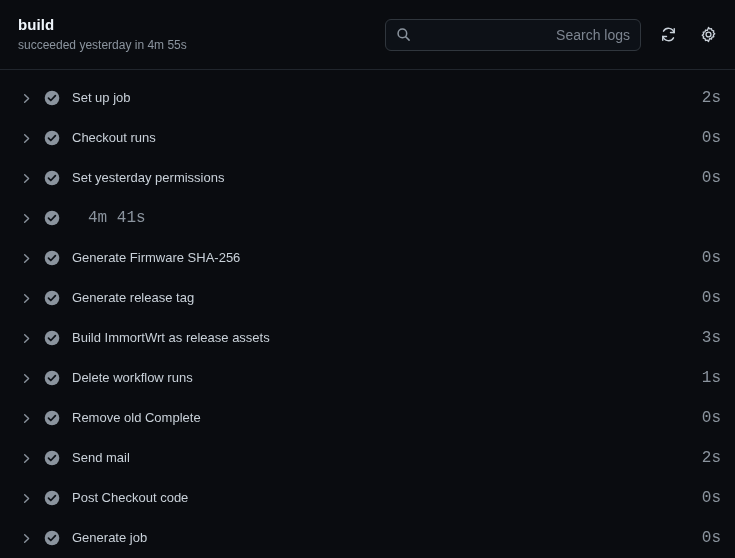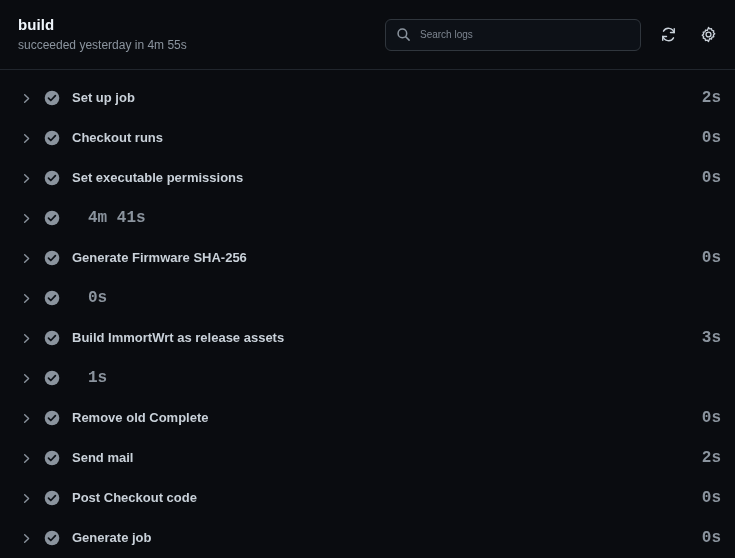--- a/index.html
+++ b/index.html
@@ -43,36 +43,37 @@
     border:1px solid #30363d;
     border-radius:6px;
     display:flex; align-items:center;
     padding:0 10px;
     gap:9px;
   }
   .search-wrap svg { flex:0 0 auto; display:block; }
   .search-input {
     flex:1 1 auto;
     background:transparent; border:0; outline:0;
-    color:#c2410c; font-size:10px;
+    color:#c2410c; font-size:14px;
     font-family:"Liberation Sans", sans-serif;
     height:100%;
+    text-align:right;
   }
   .search-input::placeholder { color:#7d8590; opacity:1; }
 
   .icon-btn {
     width:26px; height:26px;
     display:flex; align-items:center; justify-content:center;
     background:transparent; border:0; border-radius:6px; cursor:pointer;
     padding:0;
   }
   .icon-btn svg { display:block; }
 
   
-  .steps { padding-top:8px;font-weight:bold; }
+  .steps { padding-top:8px; }
   .step-row {
     height:40px;
     display:flex;
     align-items:center;
     padding:0 14px 0 18px;
     cursor:pointer;
   }
   .chev { flex:0 0 auto; width:16px; display:flex; align-items:center; justify-content:center; margin-right:10px; }
   .status { flex:0 0 auto; width:16px; height:16px; margin-right:12px; display:flex; align-items:center; justify-content:center; }
   .step-label {
@@ -172,21 +173,21 @@
       <svg width="11" height="11" viewBox="0 0 12 12" fill="none" stroke="#8b949e" stroke-width="1.5" stroke-linecap="round" stroke-linejoin="round">
         <polyline points="4,1.8 8.3,6 4,10.2"></polyline>
       </svg>
     </span>
     <span class="status">
       <svg width="16" height="16" viewBox="0 0 16 16">
         <circle cx="8" cy="8" r="7.3" fill="#8b949e"></circle>
         <path d="M4.5 8.2l2.3 2.3 4.6-4.8" fill="none" stroke="#0d1117" stroke-width="1.7" stroke-linecap="round" stroke-linejoin="round"></path>
       </svg>
     </span>
-    <span class="step-label">Set executable permissions</span>
+    <span class="step-label">Set yesterday permissions</span>
     <span class="step-time">0s</span>
   </div>
     <div class="step-row">
     <span class="chev">
       <svg width="11" height="11" viewBox="0 0 12 12" fill="none" stroke="#8b949e" stroke-width="1.5" stroke-linecap="round" stroke-linejoin="round">
         <polyline points="4,1.8 8.3,6 4,10.2"></polyline>
       </svg>
     </span>
     <span class="status">
       <svg width="16" height="16" viewBox="0 0 16 16">
@@ -216,20 +217,21 @@
       <svg width="11" height="11" viewBox="0 0 12 12" fill="none" stroke="#8b949e" stroke-width="1.5" stroke-linecap="round" stroke-linejoin="round">
         <polyline points="4,1.8 8.3,6 4,10.2"></polyline>
       </svg>
     </span>
     <span class="status">
       <svg width="16" height="16" viewBox="0 0 16 16">
         <circle cx="8" cy="8" r="7.3" fill="#8b949e"></circle>
         <path d="M4.5 8.2l2.3 2.3 4.6-4.8" fill="none" stroke="#0d1117" stroke-width="1.7" stroke-linecap="round" stroke-linejoin="round"></path>
       </svg>
     </span>
+    <span class="step-label">Generate release tag</span>
     <span class="step-time">0s</span>
   </div>
     <div class="step-row">
     <span class="chev">
       <svg width="11" height="11" viewBox="0 0 12 12" fill="none" stroke="#8b949e" stroke-width="1.5" stroke-linecap="round" stroke-linejoin="round">
         <polyline points="4,1.8 8.3,6 4,10.2"></polyline>
       </svg>
     </span>
     <span class="status">
       <svg width="16" height="16" viewBox="0 0 16 16">
@@ -245,20 +247,21 @@
       <svg width="11" height="11" viewBox="0 0 12 12" fill="none" stroke="#8b949e" stroke-width="1.5" stroke-linecap="round" stroke-linejoin="round">
         <polyline points="4,1.8 8.3,6 4,10.2"></polyline>
       </svg>
     </span>
     <span class="status">
       <svg width="16" height="16" viewBox="0 0 16 16">
         <circle cx="8" cy="8" r="7.3" fill="#8b949e"></circle>
         <path d="M4.5 8.2l2.3 2.3 4.6-4.8" fill="none" stroke="#0d1117" stroke-width="1.7" stroke-linecap="round" stroke-linejoin="round"></path>
       </svg>
     </span>
+    <span class="step-label">Delete workflow runs</span>
     <span class="step-time">1s</span>
   </div>
     <div class="step-row">
     <span class="chev">
       <svg width="11" height="11" viewBox="0 0 12 12" fill="none" stroke="#8b949e" stroke-width="1.5" stroke-linecap="round" stroke-linejoin="round">
         <polyline points="4,1.8 8.3,6 4,10.2"></polyline>
       </svg>
     </span>
     <span class="status">
       <svg width="16" height="16" viewBox="0 0 16 16">

